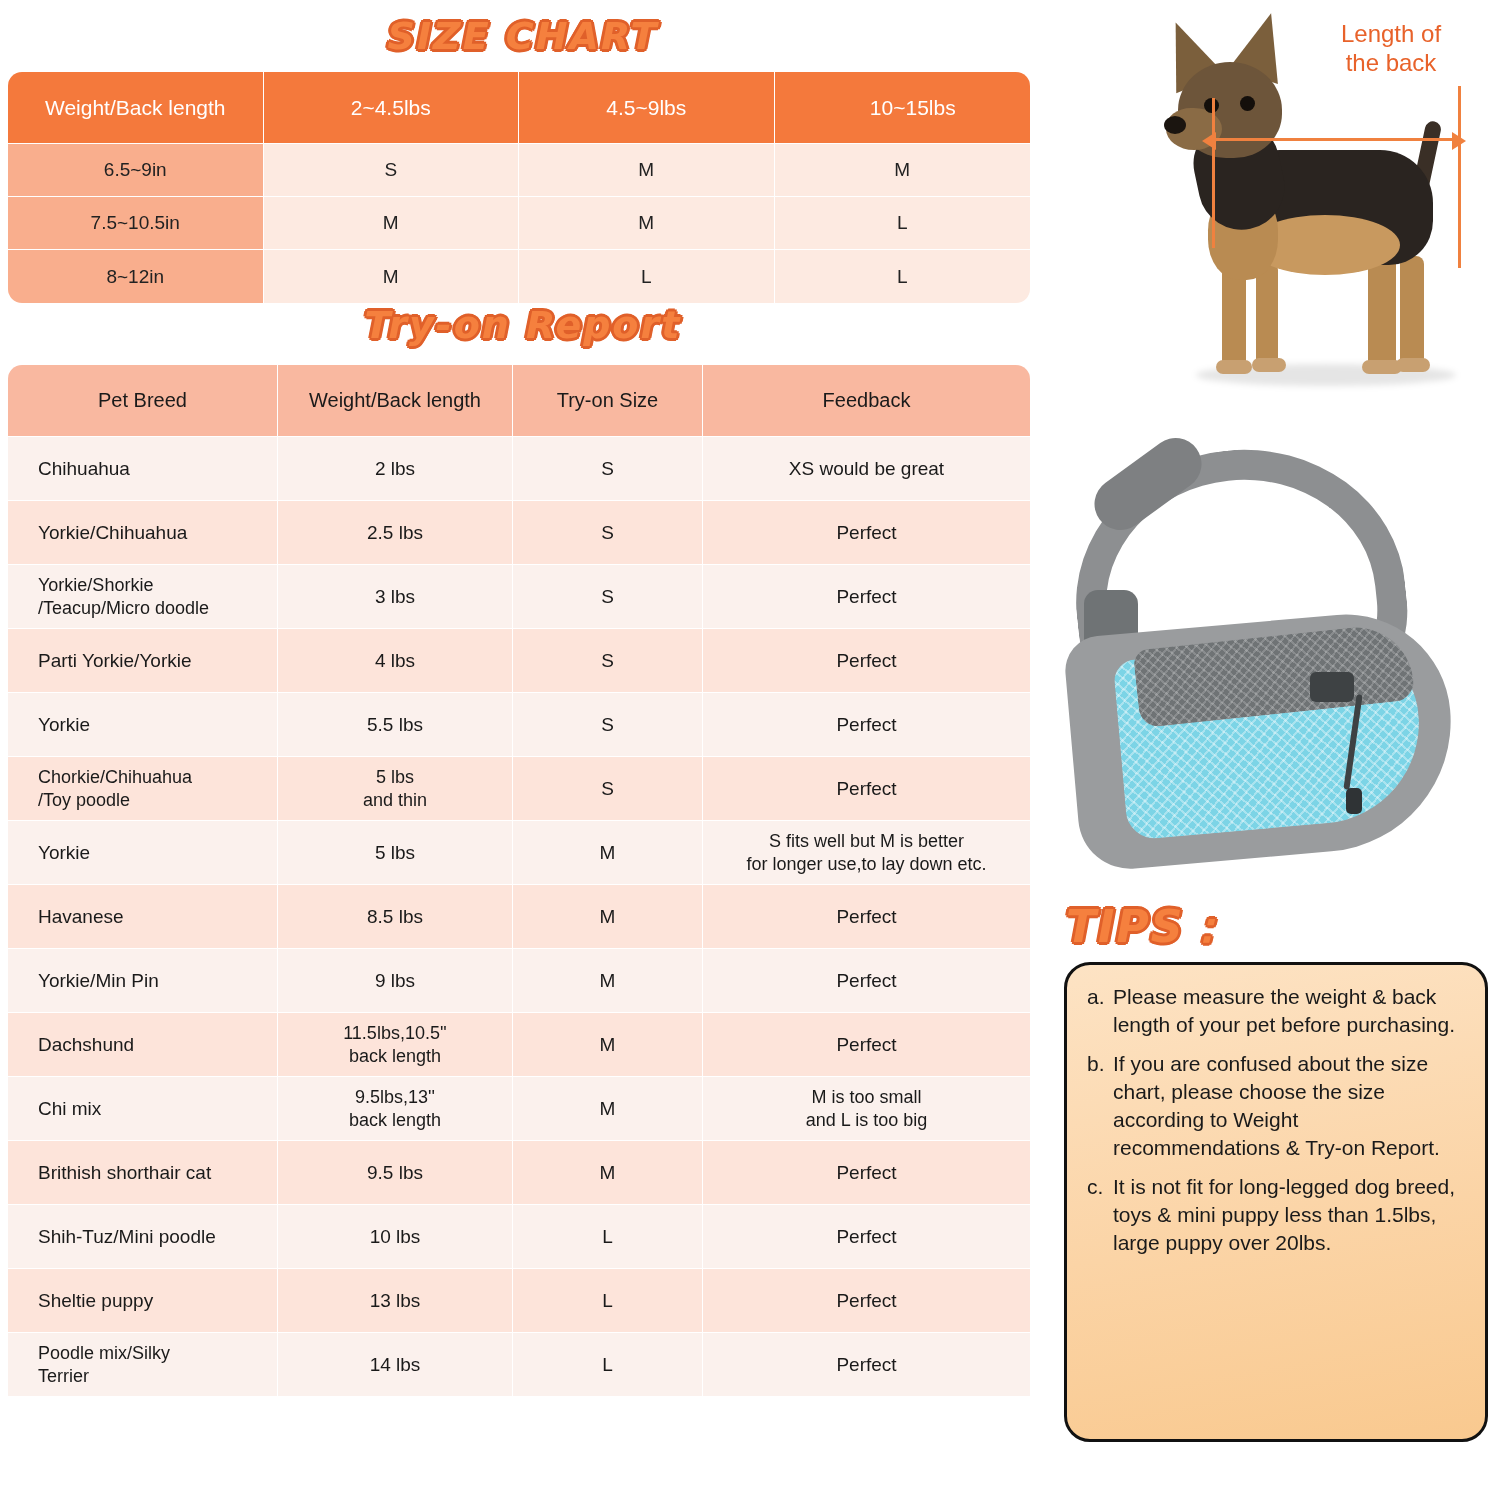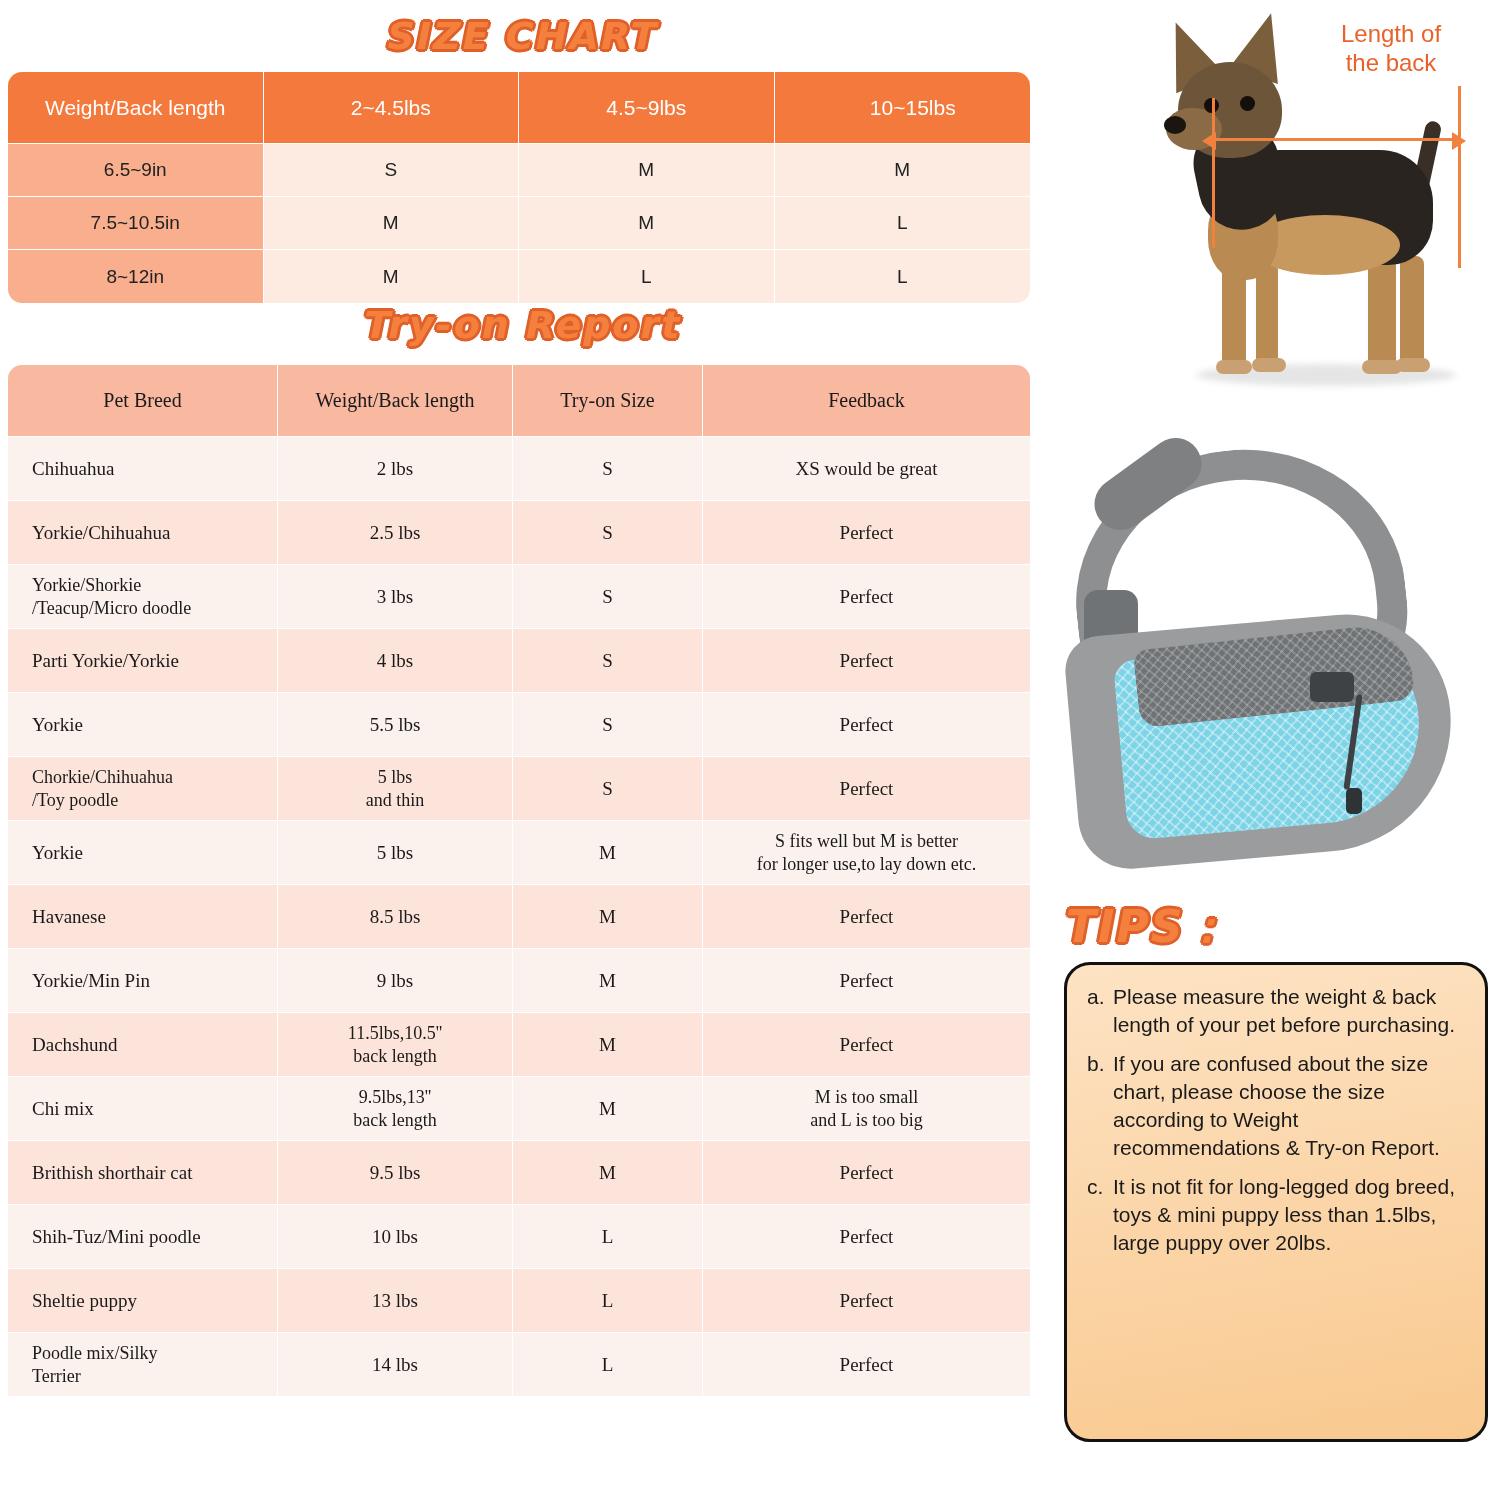--- a/index.html
+++ b/index.html
@@ -74,21 +74,20 @@
   .size-table tbody td:last-child { border-right: none; }
   .size-table tbody tr:last-child td:first-child { border-bottom-left-radius: 14px; }
   .size-table tbody tr:last-child td:last-child  { border-bottom-right-radius: 14px; }
   .size-table tbody tr:last-child td { border-bottom: none; }
 
   
   .tryon-table {
     width: 1022px;
     table-layout: fixed;
     font-size: 19px;
-    font-family: Liberation Serif, serif;
   }
   .tryon-table th, .tryon-table td {
     text-align: center;
     vertical-align: middle;
     border-bottom: 1px solid #ffffff;
     border-right: 1px solid #ffffff;
     padding: 6px 4px;
   }
   .tryon-table thead th {
     background: #F9B8A0;
@@ -96,21 +95,21 @@
     font-weight: normal;
     font-size: 20px;
     height: 72px;
   }
   .tryon-table thead th:first-child { border-top-left-radius: 14px; }
   .tryon-table thead th:last-child { border-top-right-radius: 14px; border-right: none; }
   .tryon-table tbody td { height: 64px; }
   .tryon-table tbody tr.odd td  { background: #FDE4DA; }
   .tryon-table tbody tr.even td { background: #FBF1ED; }
   .tryon-table tbody td:last-child { border-right: none; text-align: center; }
-  .tryon-table tbody td.breed { text-align: left; padding-left: 24px; }
+  .tryon-table tbody td.breed { text-align: left; padding-left: 30px; }
   .small-line { font-size: 18px; line-height: 1.25; }
 
   
   .right-col {
     position: absolute;
     left: 1048px; top: 0;
     width: 444px; height: 1485px;
   }
 
   

